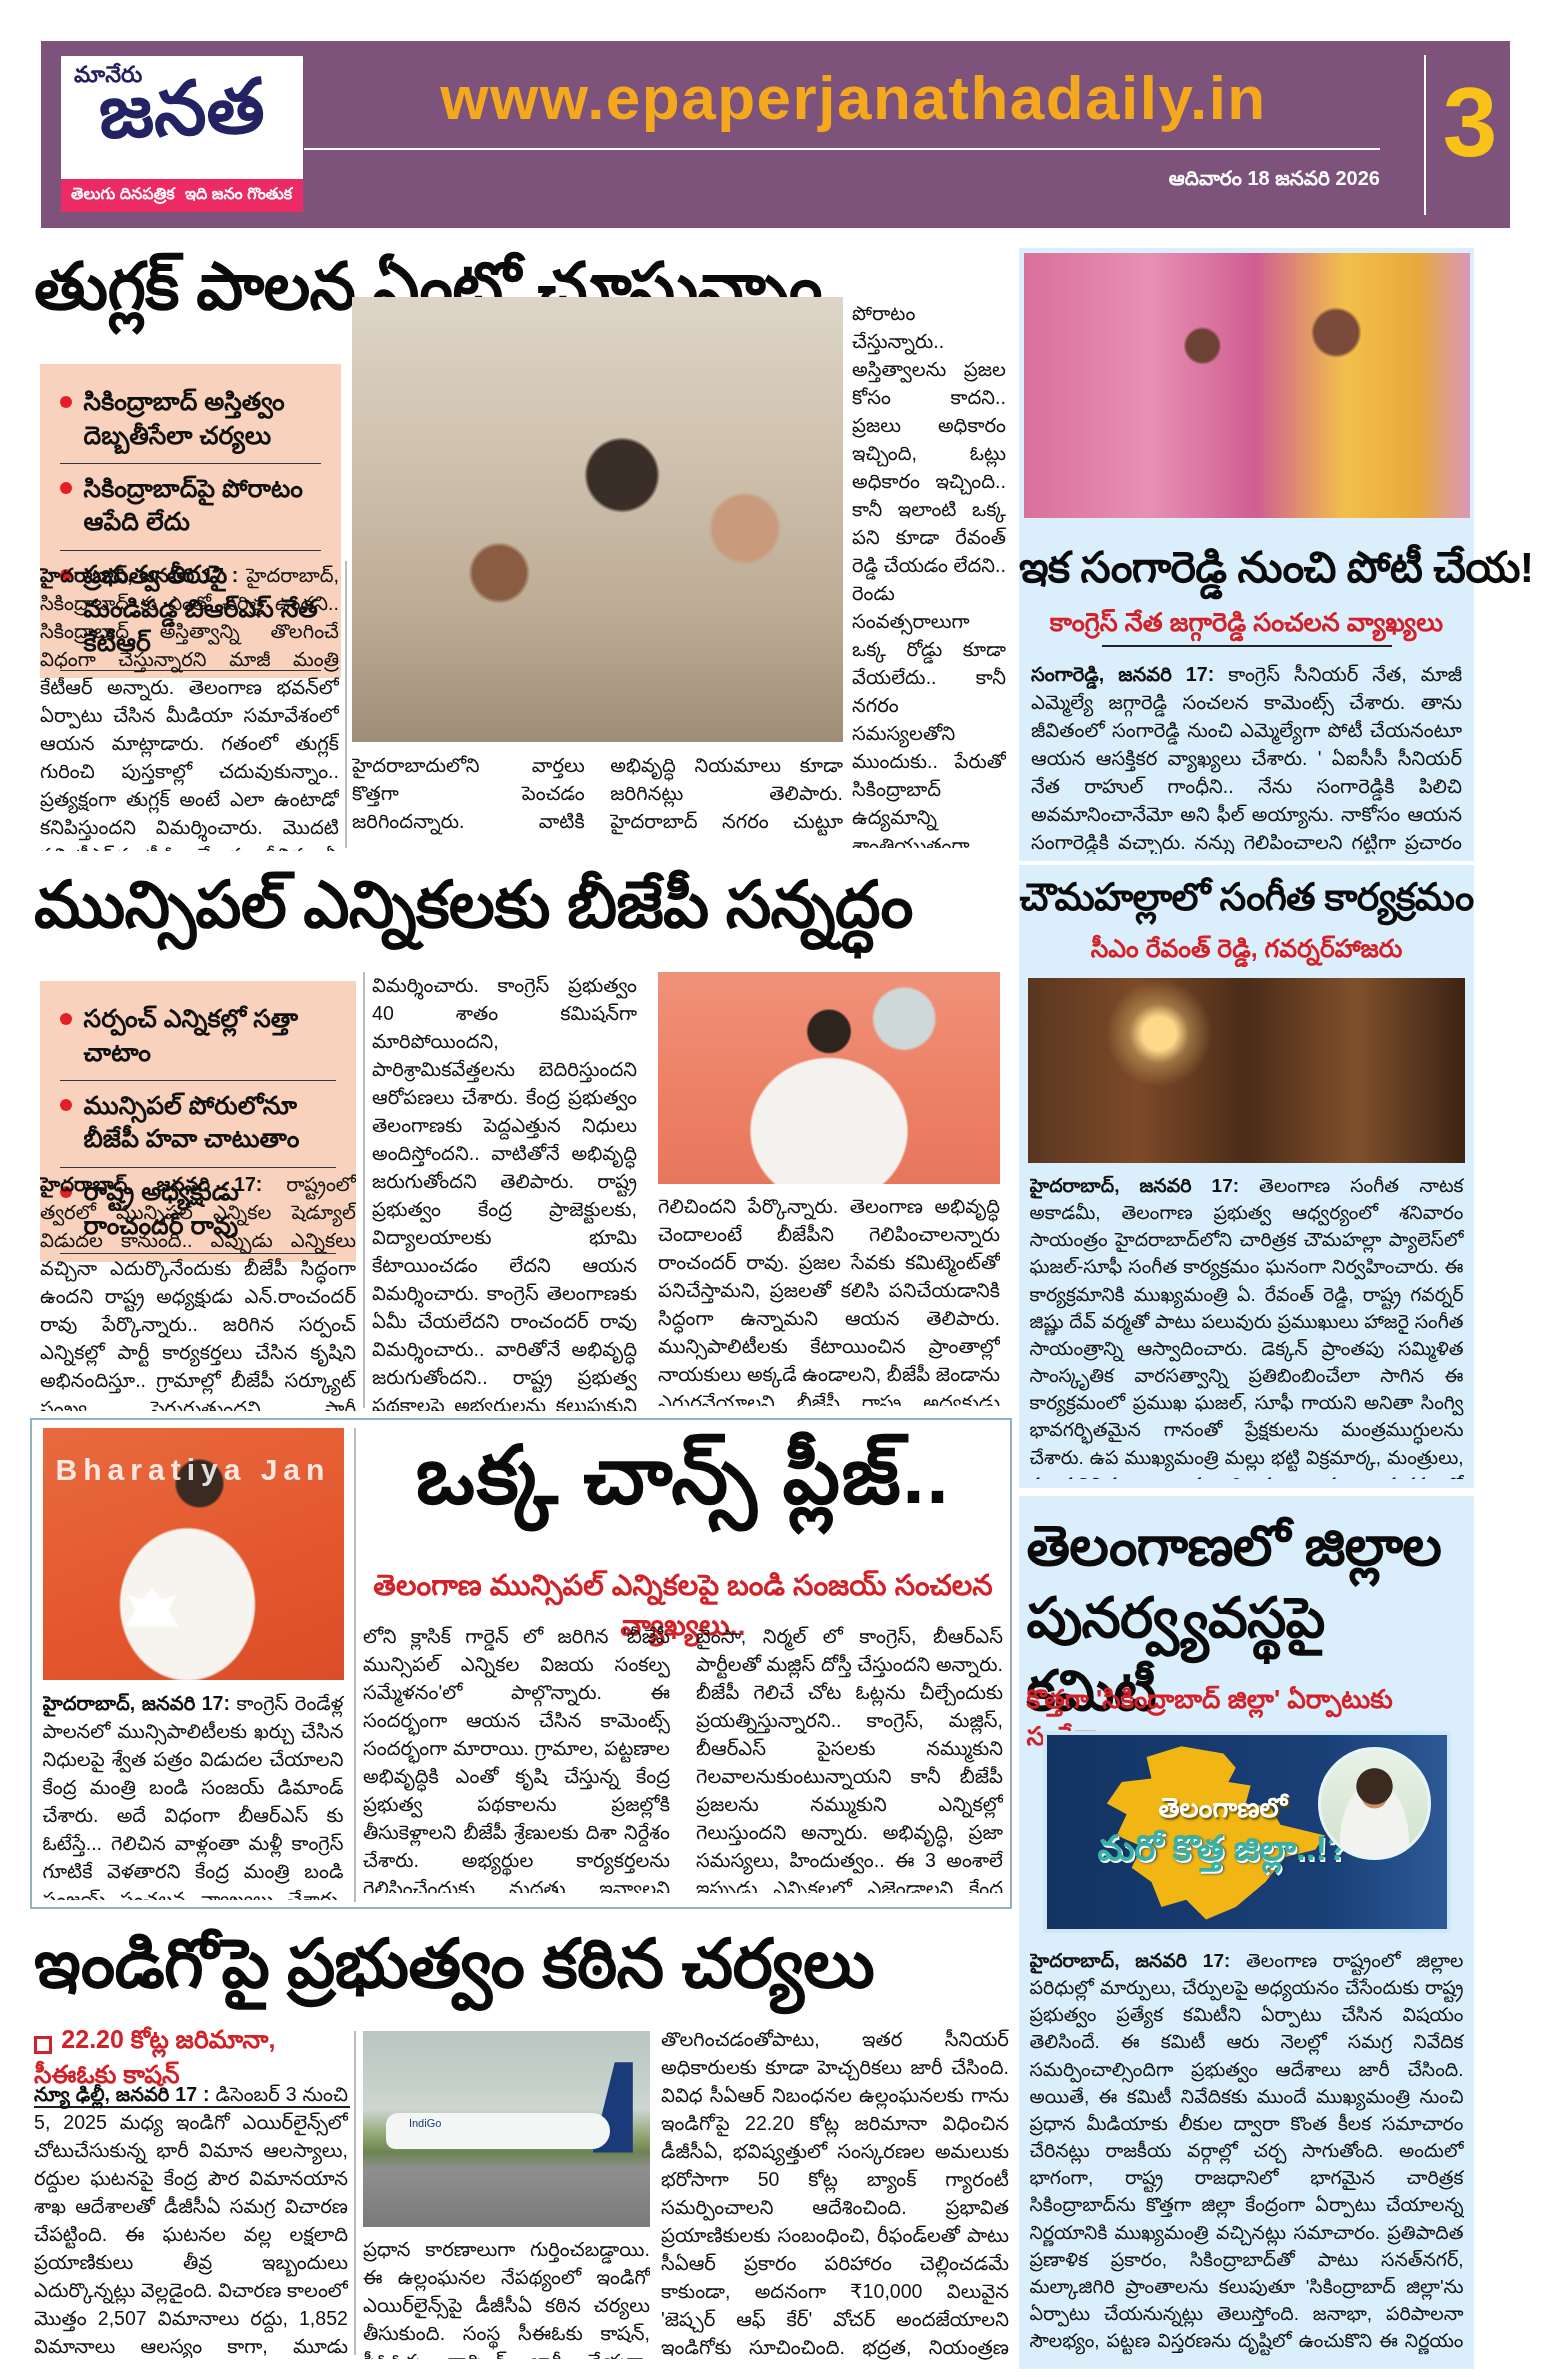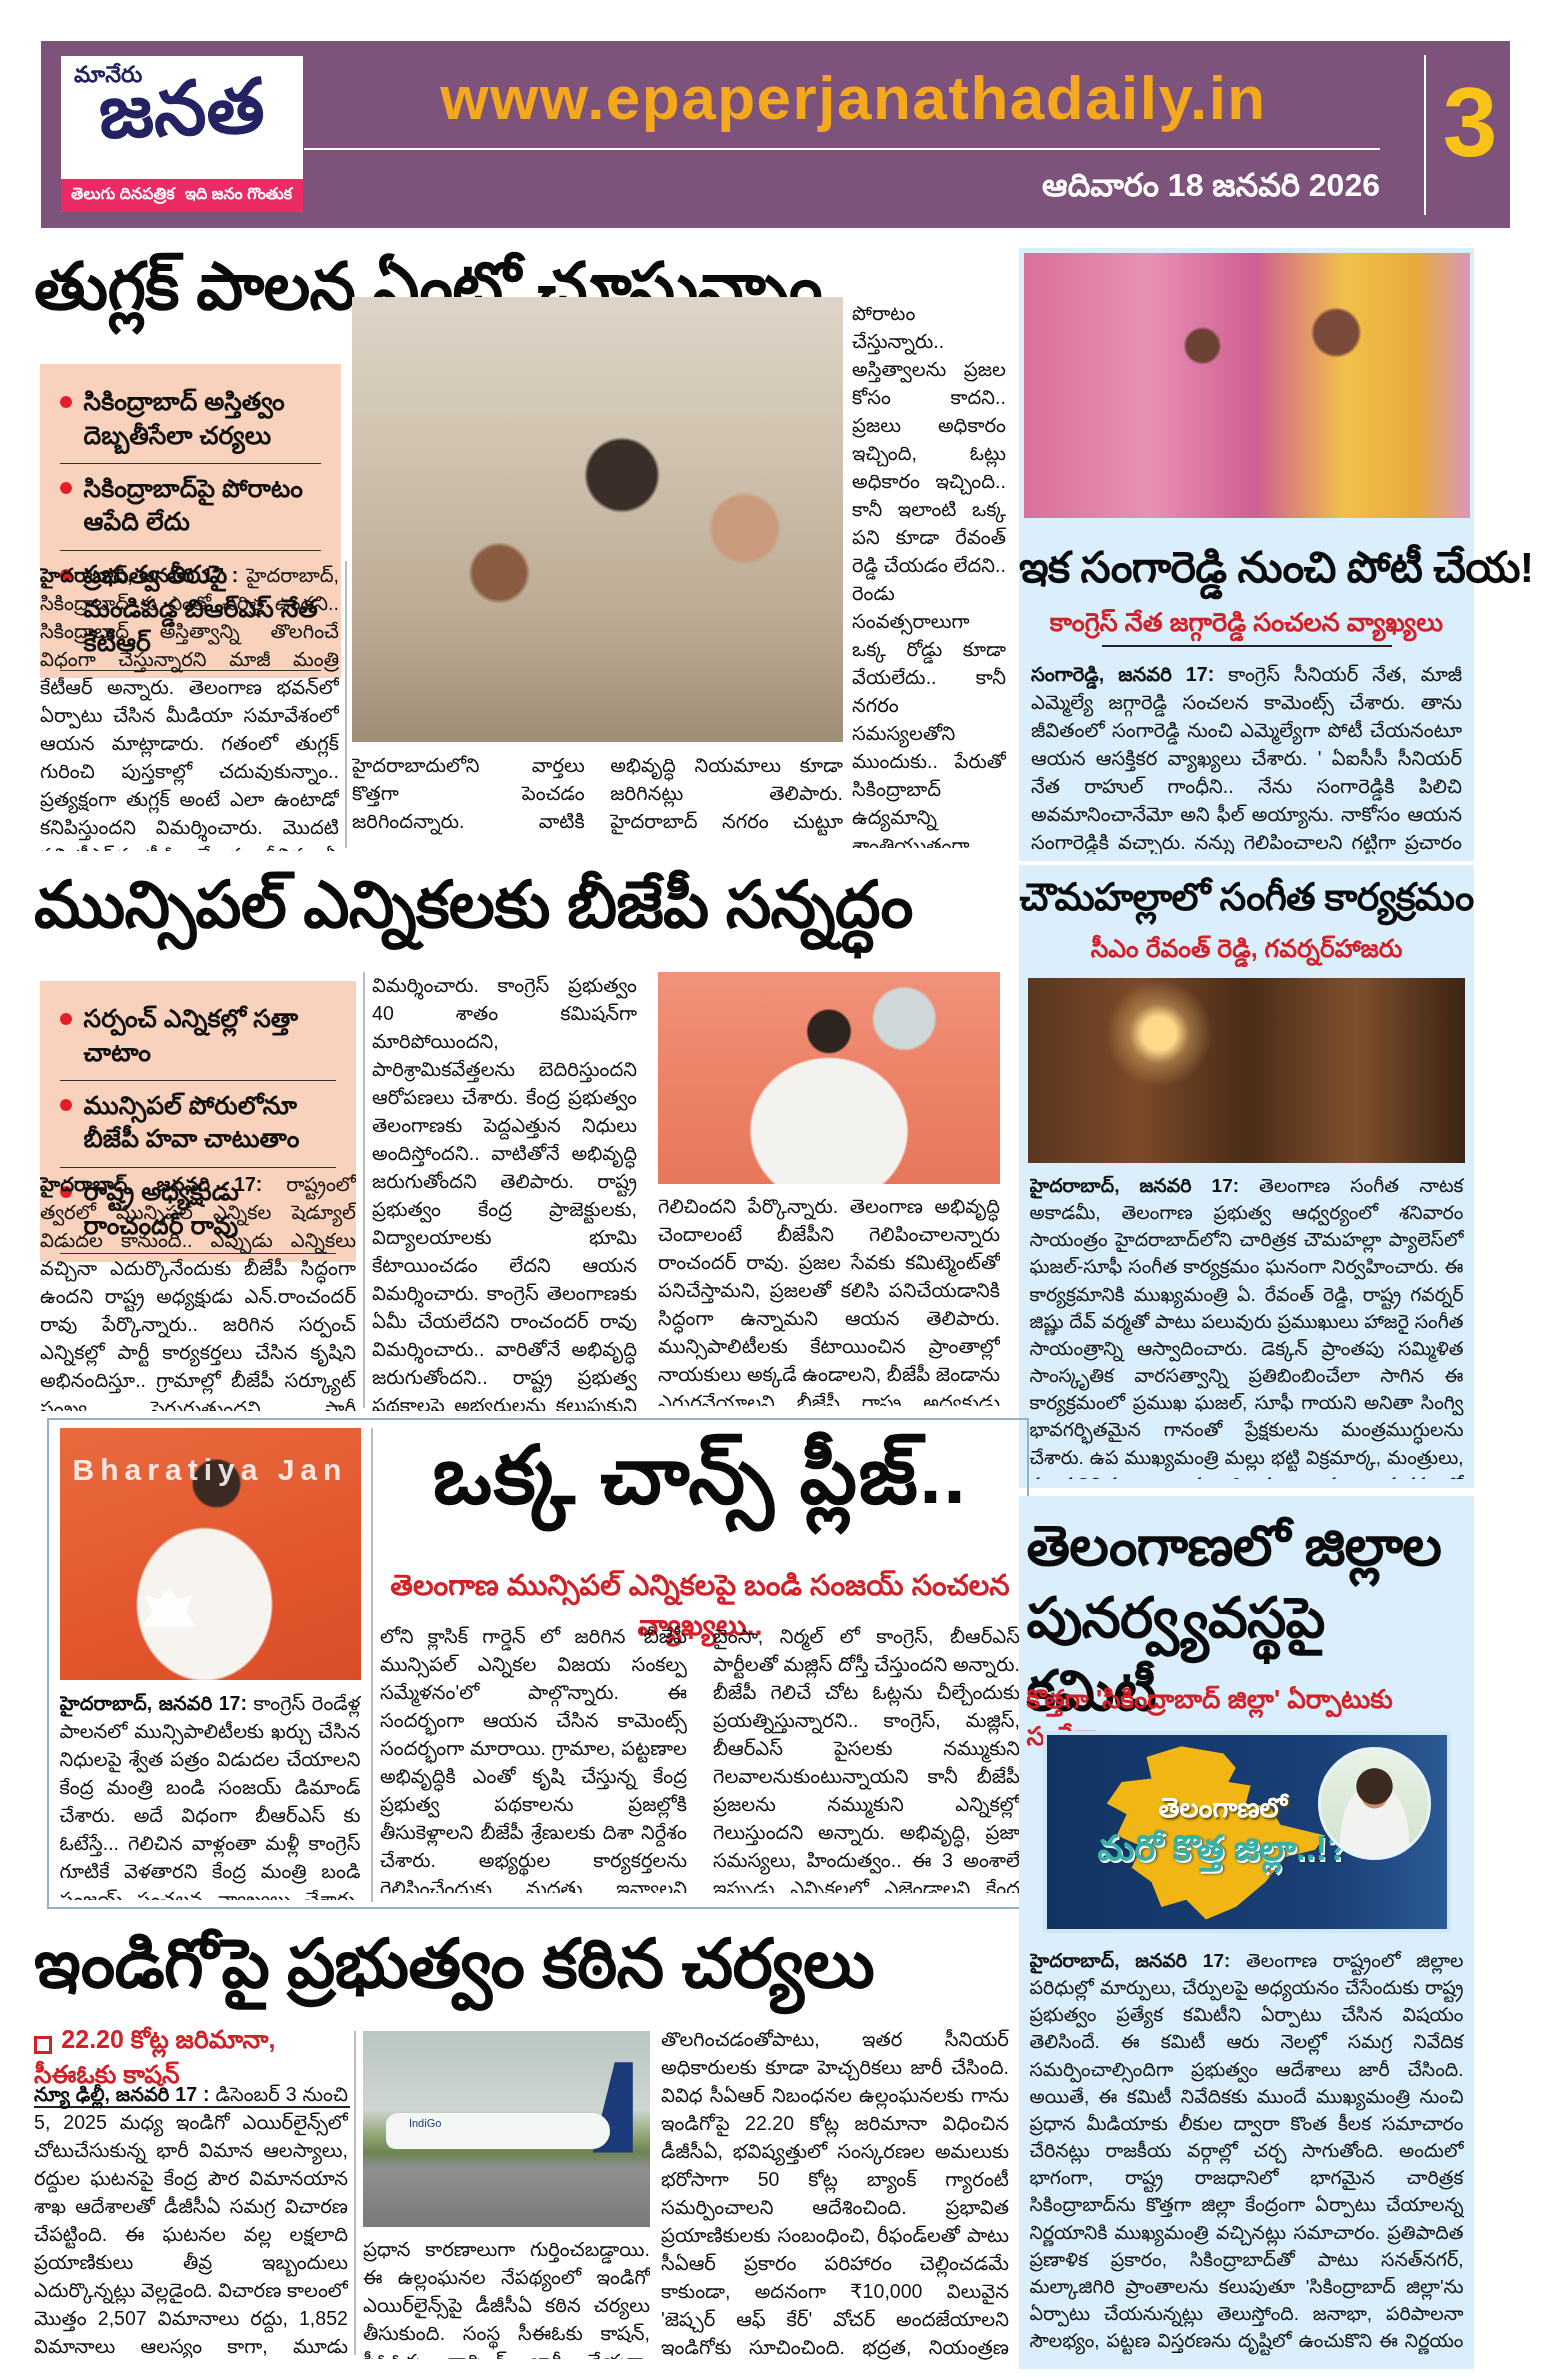--- a/index.html
+++ b/index.html
@@ -8,21 +8,21 @@
 
   
   .banner { position:absolute; left:41px; top:41px; width:1469px; height:187px; background:#7e537b; }
   .logo-box { position:absolute; left:19.6px; top:15px; width:242px; height:156px; background:#ffffff; border-radius:1px; overflow:hidden; }
   .logo-top { position:absolute; left:13.5px; top:6px; font-size:22.6px; font-weight:bold; color:#232263; }
   .logo-main { position:absolute; left:50%; top:40%; transform:translate(-50%,-50%) rotate(-2deg); font-size:75px; font-weight:800; color:#232263; white-space:nowrap; }
   .logo-strip { position:absolute; left:0; bottom:0; width:100%; height:33px; background:#ec2a63; display:flex; justify-content:space-between; align-items:center; padding:0 10.5px; }
   .logo-strip span { color:#fff; font-size:16px; font-weight:bold; white-space:nowrap; }
   .banner-url { position:absolute; left:286px; top:21px; width:1053px; text-align:center; font-size:62px; font-weight:bold; color:#f4a81d; letter-spacing:1.5px; }
   .banner-line { position:absolute; left:263px; top:107px; width:1076px; height:2.3px; background:#ffffff; }
-  .banner-date { position:absolute; left:737px; top:126px; width:602px; text-align:right; font-size:32px; font-weight:800; color:#ffffff; }
+  .banner-date { position:absolute; left:737px; top:126px; width:602px; text-align:right; font-size:20px; font-weight:800; color:#ffffff; }
   .banner-vline { position:absolute; left:1383px; top:13.5px; width:2.3px; height:160px; background:#ffffff; }
   .banner-page-num { position:absolute; left:1390px; top:18px; width:78px; text-align:center; font-size:98px; font-weight:800; color:#f8c218; line-height:1.3; }
 
   
   .headline { font-weight:800; color:#0b0b0b; letter-spacing:-0.8px; white-space:nowrap; }
   .body-text { font-size:19.6px; line-height:1.43; color:#111; text-align:justify; overflow:hidden; }
   .body-text b { font-weight:800; }
   .subhead-red { color:#d42027; font-weight:800; }
   .abs { position:absolute; }
 
@@ -172,21 +172,21 @@
 
   <div class="blue-block" style="left:1019px;top:865px;width:455px;height:623px;">
     <div class="headline" style="position:absolute;left:0;top:10.5px;width:100%;text-align:center;font-size:38px;">చౌమహల్లాలో సంగీత కార్యక్రమం</div>
     <div class="subhead-red" style="position:absolute;left:0;top:69px;width:100%;text-align:center;font-size:25px;">సీఎం రేవంత్ రెడ్డి, గవర్నర్‌హాజరు</div>
     <div class="photo photo-chow" style="left:9px;top:113px;width:437px;height:185px;"></div>
     <div class="body-text" style="position:absolute;left:10.5px;top:307px;width:434px;height:307px;font-size:19px;">
       <b>హైదరాబాద్, జనవరి 17: </b><span>తెలంగాణ సంగీత నాటక అకాడమీ, తెలంగాణ ప్రభుత్వ ఆధ్వర్యంలో శనివారం సాయంత్రం హైదరాబాద్‌లోని చారిత్రక చౌమహల్లా ప్యాలెస్‌లో ఘజల్-సూఫీ సంగీత కార్యక్రమం ఘనంగా నిర్వహించారు. ఈ కార్యక్రమానికి ముఖ్యమంత్రి ఏ. రేవంత్ రెడ్డి, రాష్ట్ర గవర్నర్ జిష్ణు దేవ్ వర్మతో పాటు పలువురు ప్రముఖులు హాజరై సంగీత సాయంత్రాన్ని ఆస్వాదించారు. డెక్కన్ ప్రాంతపు సమ్మిళిత సాంస్కృతిక వారసత్వాన్ని ప్రతిబింబించేలా సాగిన ఈ కార్యక్రమంలో ప్రముఖ ఘజల్, సూఫీ గాయని అనితా సింగ్వి భావగర్భితమైన గానంతో ప్రేక్షకులను మంత్రముగ్ధులను చేశారు. ఉప ముఖ్యమంత్రి మల్లు భట్టి విక్రమార్క, మంత్రులు, ప్రజాప్రతినిధులు, ఉన్నతాధికారులు ఈ కార్యక్రమంలో పాల్గొన్నారు. ఈ సాంస్కృతిక సాయంత్రానికి కళాభిమానుల నుంచి విశేష స్పందన లభించగా, చౌమహల్లా ప్యాలెస్ ఆధ్యాత్మిక సంగీత శ్రావ్యతతో పరవశించింది. ఈ కార్యక్రమానికి మంత్రులు ఉత్తమ్ కుమార్ రెడ్డి, పొన్నం ప్రభాకర్, అజహరుద్దీన్, వివేక్ వెంకటస్వామి, ప్రభుత్వ సలహాదారు మొహమ్మద్ అలీ షబ్బీర్, టెమ్రిస్‌అధ్యక్షుడు ఫహీం ఖురేషీ, రాజ్యసభ సభ్యులు అభిషేక్ సింగ్వి, రేణుకా చౌదరి, అనిల్ కుమార్ యాదవ్, ఎమ్మెల్సీ అద్దంకి దయాకర్, ఎమ్మెల్యే నవీన్ యాదవ్, మేయర్ విజయలక్ష్మి, తదితరులు హాజరయ్యారు.</span>
     </div>
   </div>
 
-  <div class="abs boxed" style="left:47px;top:1418px;width:982px;height:491px;">
+  <div class="abs boxed" style="left:30px;top:1418px;width:982px;height:491px;">
     <div class="photo photo-bandi" style="left:10.5px;top:7.5px;width:301px;height:252px;">
       <div class="banner-text">Bharatiya Jan</div>
       <div class="lotus"></div>
     </div>
     <div class="body-text" style="position:absolute;left:10.5px;top:269px;width:301px;height:211px;">
       <b>హైదరాబాద్, జనవరి 17: </b><span>కాంగ్రెస్ రెండేళ్ల పాలనలో మున్సిపాలిటీలకు ఖర్చు చేసిన నిధులపై శ్వేత పత్రం విడుదల చేయాలని కేంద్ర మంత్రి బండి సంజయ్ డిమాండ్ చేశారు. అదే విధంగా బీఆర్ఎస్ కు ఓటేస్తే... గెలిచిన వాళ్లంతా మళ్లీ కాంగ్రెస్ గూటికే వెళతారని కేంద్ర మంత్రి బండి సంజయ్ సంచలన వ్యాఖ్యలు చేశారు. కేంద్ర మంత్రి బండి సంజయ్ సికింద్రాబాద్</span>
     </div>
     <div class="vsep" style="left:322px;top:7.5px;height:474px;"></div>
 
     <div class="headline" style="position:absolute;left:331px;top:9px;width:640px;text-align:center;font-size:81px;letter-spacing:1.5px;">ఒక్క చాన్స్  ప్లీజ్..</div>

